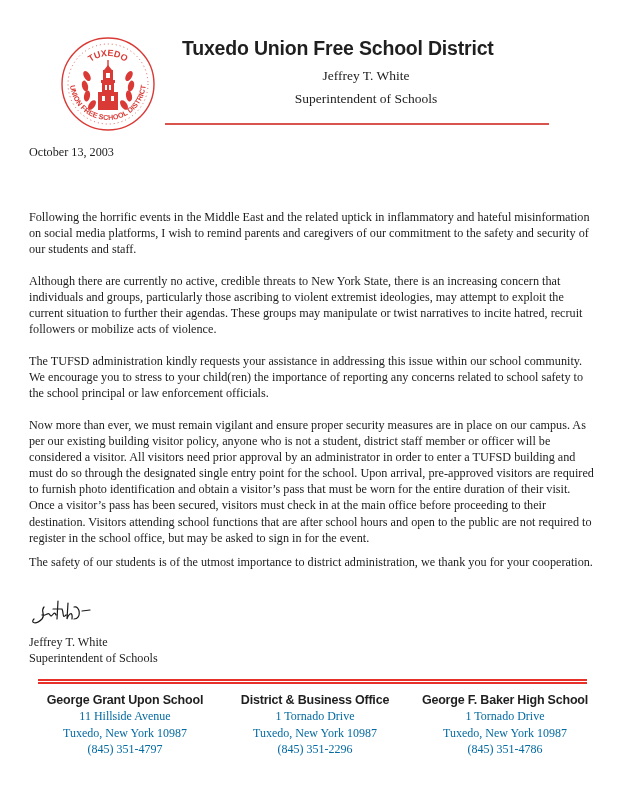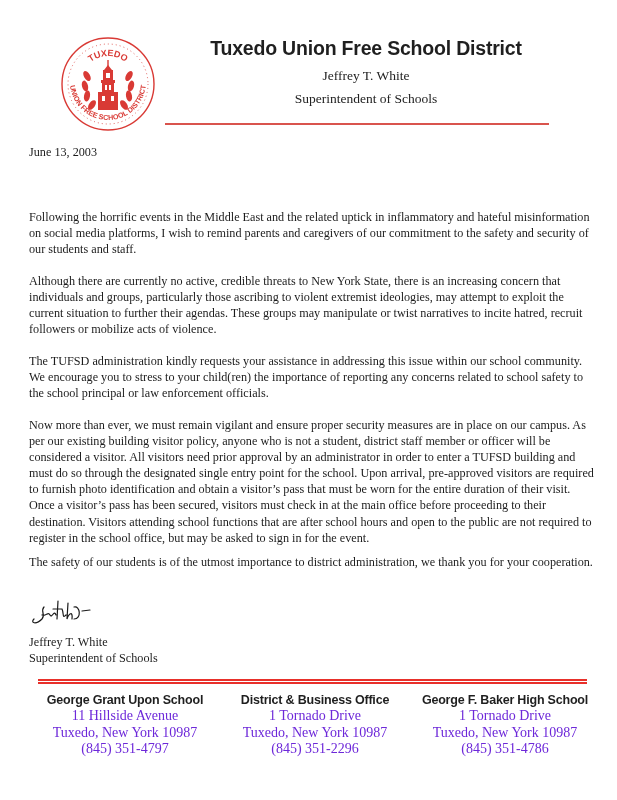--- a/index.html
+++ b/index.html
@@ -1,21 +1,21 @@
 <!DOCTYPE html>
 <html><head>
 <meta charset="utf-8">
 <style>
   html, body { margin: 0; padding: 0; background: #ffffff; }
   body { width: 617px; height: 800px; position: relative; overflow: hidden; color: #1a1a1a; }
   .page { position: absolute; left: 0; top: 0; width: 617px; height: 800px; }
 
   .seal { position: absolute; left: 60px; top: 36px; width: 96px; height: 96px; }
 
-  .title { position: absolute; left: 182px; top: 37px; width: 368px; text-align: center;
+  .title { position: absolute; left: 182px; top: 37px; width: 368px; text-align: left;
     font-family: "Liberation Sans", sans-serif; font-weight: bold; font-size: 19.5px; color: #1f1f1f; letter-spacing: -0.2px; white-space: nowrap; }
   .name-head { position: absolute; left: 182px; top: 68px; width: 368px; text-align: center;
     font-family: "Liberation Serif", serif; font-size: 13.5px; color: #222; }
   .sub-head { position: absolute; left: 182px; top: 91px; width: 368px; text-align: center;
     font-family: "Liberation Serif", serif; font-size: 13.5px; color: #222; }
   .head-rule { position: absolute; left: 165px; top: 123px; width: 384px; height: 2px; background: #d9544d; }
 
   .body-text { position: absolute; left: 29px; width: 570px; font-family: "Liberation Serif", serif;
     font-size: 12.2px; line-height: 16.1px; color: #1c1c1c; margin: 0; }
   .date { top: 144px; }
@@ -33,21 +33,21 @@
   .foot-rule { position: absolute; left: 38px; top: 679px; width: 549px; height: 5px; }
   .foot-rule .l1 { position: absolute; left: 0; top: 0; width: 100%; height: 1.6px; background: #e8302a; }
   .foot-rule .l2 { position: absolute; left: 0; top: 3px; width: 100%; height: 1.6px; background: #e8302a; }
 
   .footer { position: absolute; top: 692px; left: 30px; width: 570px; }
   .col { position: absolute; top: 0; width: 190px; text-align: center; }
   .col.c1 { left: 0; }
   .col.c2 { left: 190px; }
   .col.c3 { left: 380px; }
   .col .cname { font-family: "Liberation Sans", sans-serif; font-weight: bold; font-size: 12.5px; color: #1f1f1f; line-height: 16px; white-space: nowrap; letter-spacing: -0.2px; }
-  .col .cline { font-family: "Liberation Serif", serif; font-size: 14px; color: #6d28d9; line-height: 16.5px; white-space: nowrap; }
+  .col .cline { font-family: "Liberation Serif", serif; font-size: 12px; color: #0369a1; line-height: 16.5px; white-space: nowrap; }
 </style>
 </head>
 <body>
 
 <div class="page">
 
   <div class="seal">
     <svg width="96" height="96" viewBox="0 0 96 96">
       <defs>
         <path id="topArc" d="M 20 48 A 28 28 0 0 1 76 48"></path>
@@ -89,21 +89,21 @@
         <rect x="51" y="60" width="3" height="5"></rect>
       </g>
     </svg>
   </div>
 
   <div class="title">Tuxedo Union Free School District</div>
   <div class="name-head">Jeffrey T. White</div>
   <div class="sub-head">Superintendent of Schools</div>
   <div class="head-rule"></div>
 
-  <p class="body-text date">June 13, 2003</p>
+  <p class="body-text date">October 13, 2003</p>
   <p class="body-text p1">Following the horrific events in the Middle East and the related uptick in inflammatory and hateful misinformation on social media platforms, I wish to remind parents and caregivers of our commitment to the safety and security of our students and staff.</p>
   <p class="body-text p2">Although there are currently no active, credible threats to New York State, there is an increasing concern that individuals and groups, particularly those ascribing to violent extremist ideologies, may attempt to exploit the current situation to further their agendas. These groups may manipulate or twist narratives to incite hatred, recruit followers or mobilize acts of violence.</p>
   <p class="body-text p3">The TUFSD administration kindly requests your assistance in addressing this issue within our school community. We encourage you to stress to your child(ren) the importance of reporting any concerns related to school safety to the school principal or law enforcement officials.</p>
   <p class="body-text p4">Now more than ever, we must remain vigilant and ensure proper security measures are in place on our campus. As per our existing building visitor policy, anyone who is not a student, district staff member or officer will be considered a visitor. All visitors need prior approval by an administrator in order to enter a TUFSD building and must do so through the designated single entry point for the school. Upon arrival, pre-approved visitors are required to furnish photo identification and obtain a visitor’s pass that must be worn for the entire duration of their visit. Once a visitor’s pass has been secured, visitors must check in at the main office before proceeding to their destination. Visitors attending school functions that are after school hours and open to the public are not required to register in the school office, but may be asked to sign in for the event.</p>
   <p class="body-text p5">The safety of our students is of the utmost importance to district administration, we thank you for your cooperation.</p>
 
   <div class="signature">
     <svg width="70" height="30" viewBox="0 0 70 30">
       <path d="M6 22 C 2 26, 8 28, 14 22 C 18 18, 12 14, 16 10 M14 18 C 18 20, 20 14, 22 18 C 24 22, 26 12, 28 18 M30 4 L 29 22 M25 12 L 34 12 C 36 16, 34 22, 38 18 M40 6 L 39 22 C 41 16, 45 14, 44 22 M46 10 C 52 8, 54 22, 46 22 M54 14 L 62 13" fill="none" stroke="#1a1a1a" stroke-width="1.2" stroke-linecap="round"></path>
     </svg>

